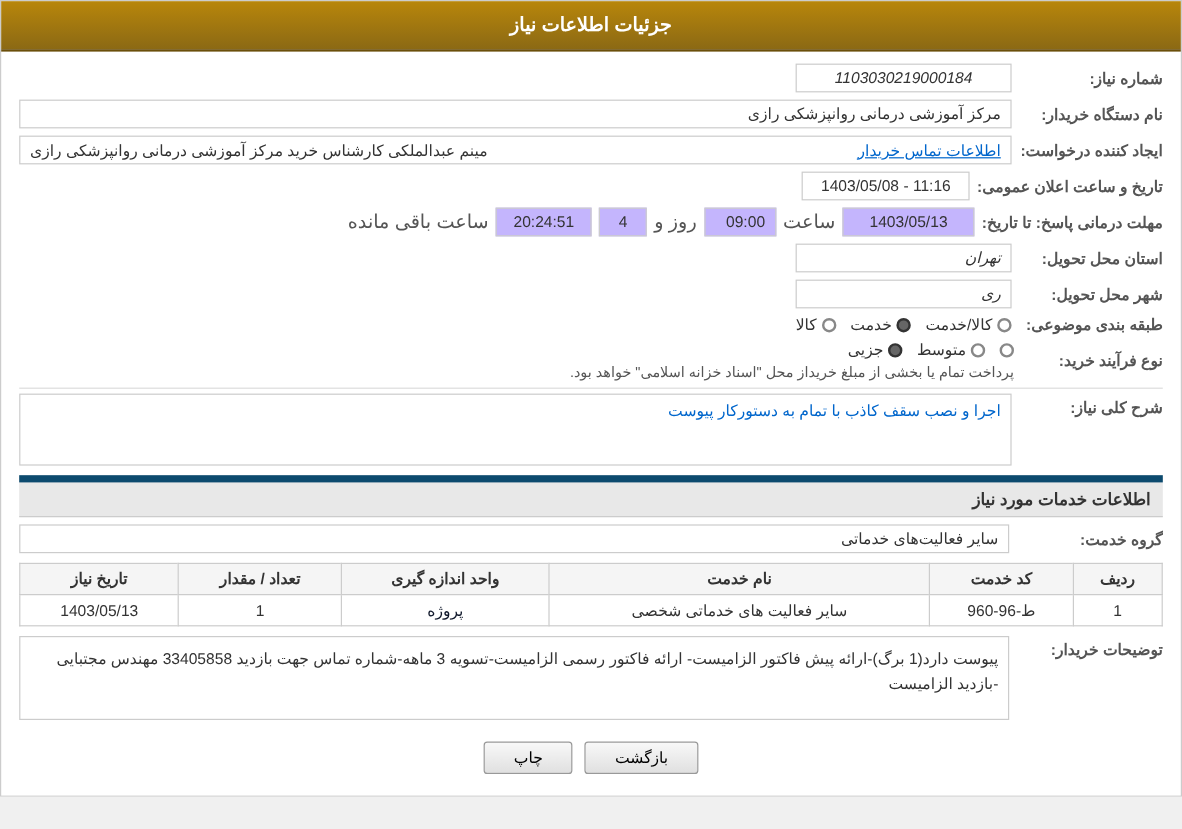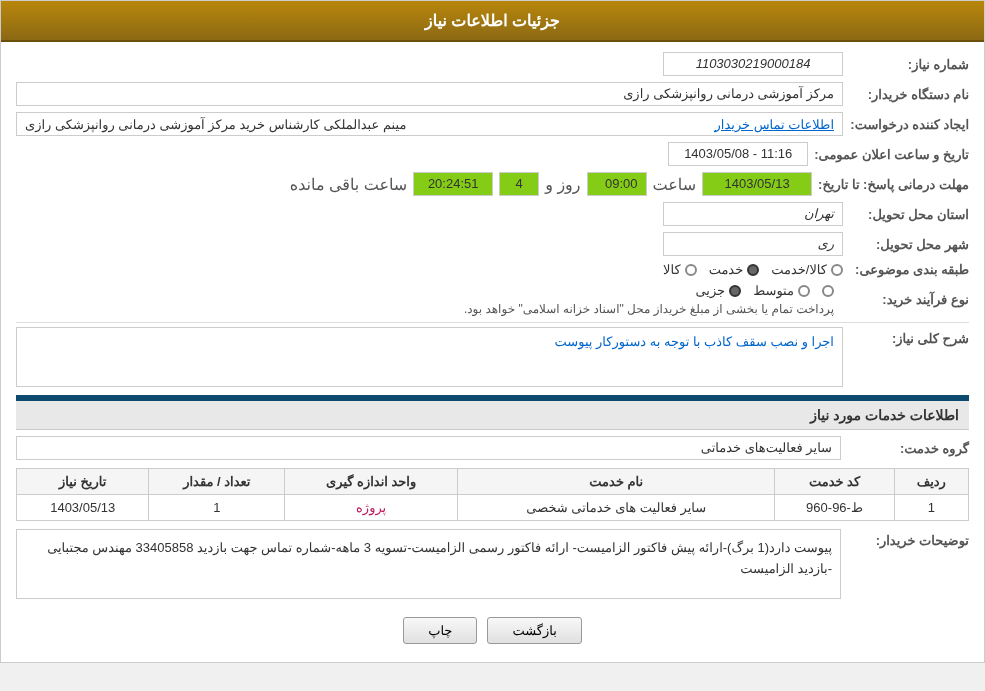--- a/index.html
+++ b/index.html
@@ -74,21 +74,21 @@
       color: #333;
     }
     .countdown-row {
       display: flex;
       align-items: center;
       gap: 6px;
       margin-bottom: 6px;
     }
     .countdown-box {
       border: 1px solid #ccc;
-      background: #84cc16;
+      background: #c4b5fd;
       padding: 3px 8px;
       min-height: 24px;
     }
     .radio-group {
       display: flex;
       align-items: center;
       gap: 12px;
     }
     .radio-item {
       display: flex;
@@ -102,21 +102,21 @@
       border: 2px solid #888;
       background: #fff;
     }
     .radio-circle.selected {
       background: #666;
       border-color: #333;
     }
     .procedure-row {
       display: flex;
       align-items: center;
-      gap: 15px;
+      gap: 4px;
       margin-bottom: 6px;
     }
     .description-box {
       border: 1px solid #ccc;
       background: #fff;
       padding: 6px 8px;
       min-height: 60px;
       text-align: right;
       width: 100%;
       color: #0066cc;
@@ -283,21 +283,21 @@
           </div>
         </div>
         <div class="proc-text">پرداخت تمام یا بخشی از مبلغ خریداز محل "اسناد خزانه اسلامی" خواهد بود.</div>
       </div>
     </div>
 
     <hr class="divider">
 
     <div class="info-row" style="align-items:flex-start;">
       <span class="label" style="padding-top:4px;">شرح کلی نیاز:</span>
-      <div class="description-box">اجرا و نصب سقف کاذب با توجه به دستورکار پیوست</div>
+      <div class="description-box">اجرا و نصب سقف کاذب با تمام به دستورکار پیوست</div>
     </div>
 
     <div class="section-title">اطلاعات خدمات مورد نیاز</div>
 
     <div class="service-group-row">
       <span class="label">گروه خدمت:</span>
       <div class="value-box">سایر فعالیت‌های خدماتی</div>
     </div>
 
     <table>
@@ -309,21 +309,21 @@
           <th>واحد اندازه گیری</th>
           <th>تعداد / مقدار</th>
           <th>تاریخ نیاز</th>
         </tr>
       </thead>
       <tbody id="service-table-body">
       <tr>
       <td>1</td>
       <td class="code-cell">ط-96-960</td>
       <td>سایر فعالیت های خدماتی شخصی</td>
-      <td style="color:#be185d;">پروژه</td>
+      <td style="color:#0f172a;">پروژه</td>
       <td>1</td>
       <td>1403/05/13</td>
     </tr>
         </tbody>
     </table>
 
     <div class="notes-row">
       <span class="label" style="padding-top:4px;">توضیحات خریدار:</span>
       <div class="notes-box">پیوست دارد(1 برگ)-ارائه پیش فاکتور الزامیست- ارائه فاکتور رسمی الزامیست-تسویه 3 ماهه-شماره تماس جهت بازدید 33405858 مهندس مجتبایی -بازدید الزامیست</div>
     </div>

